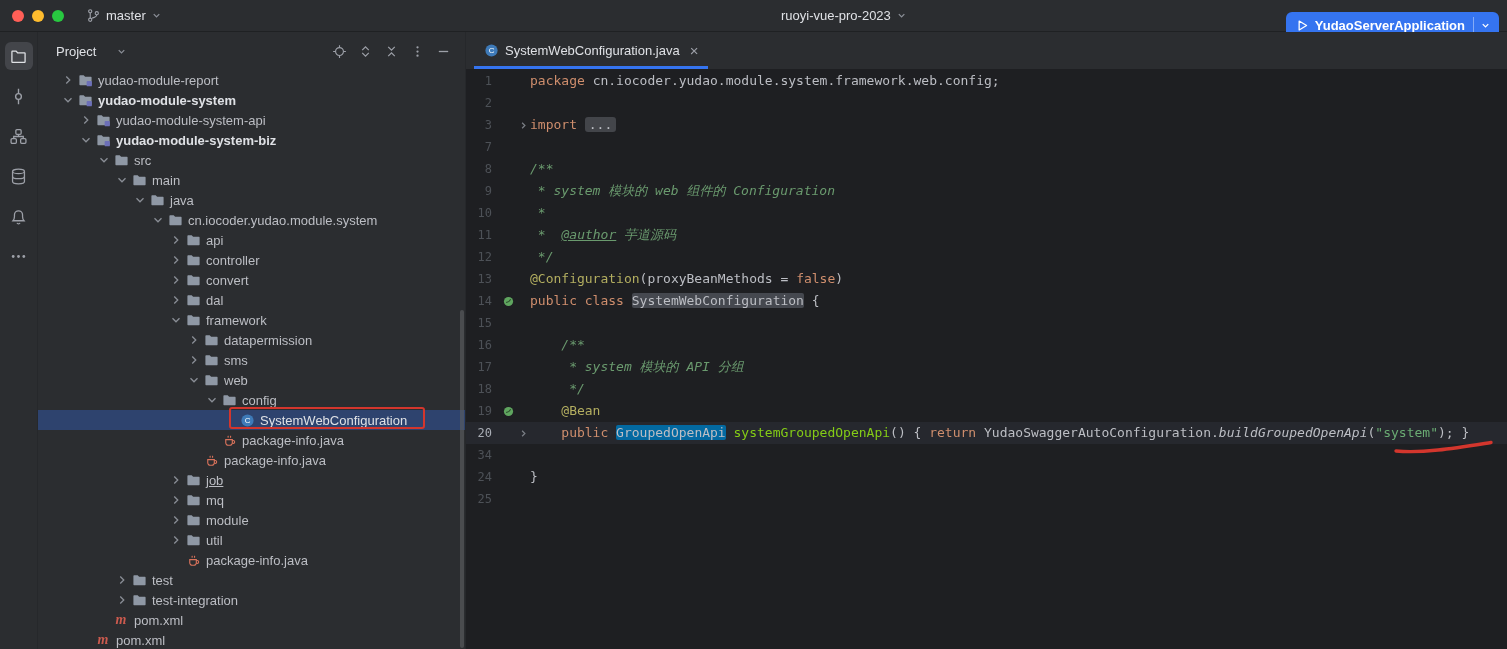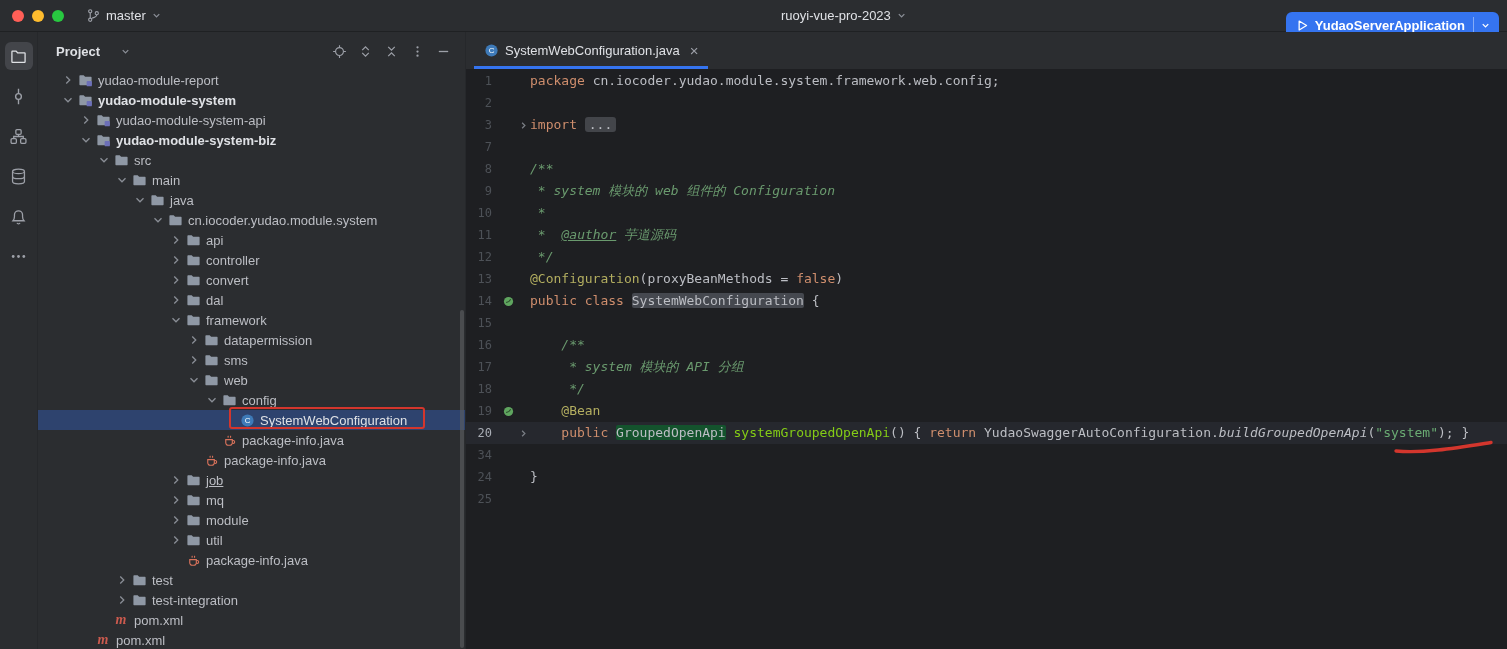--- a/index.html
+++ b/index.html
@@ -27,21 +27,21 @@
   
   .main{position:absolute;top:32px;left:0;right:0;bottom:0;display:flex;}
   .stripe{width:38px;background:#2b2d30;border-right:1px solid #26282b;display:flex;
           flex-direction:column;align-items:center;padding-top:10px;gap:12px;flex-shrink:0;}
   .stripe-item{width:28px;height:28px;border-radius:6px;display:flex;align-items:center;
                justify-content:center;color:#9da0a8;}
   .stripe-item.active{background:#43454a;color:#dfe1e5;}
   
   .panel{width:427px;background:#2b2d30;position:relative;flex-shrink:0;}
   .panel-header{height:38px;display:flex;align-items:center;padding:0 10px 0 18px;}
-  .panel-title{display:flex;gap:20px;color:#dfe1e5;font-size:13px;font-weight:700;}
+  .panel-title{display:flex;gap:20px;color:#dfe1e5;font-size:13px;font-weight:400;}
   .header-icons{margin-left:auto;display:flex;gap:2px;align-items:center;}
   .hicon{width:24px;height:24px;border-radius:4px;display:flex;align-items:center;
          justify-content:center;color:#9da0a8;}
   .tree{position:absolute;top:38px;left:0;right:0;bottom:0;overflow:hidden;font-size:13px;color:#bcbec4;}
   .tree-row{height:20px;display:flex;align-items:center;white-space:nowrap;}
   .tree-row.bold{font-weight:700;color:#dfe1e5;}
   .tree-row.selected{background:var(--selection);color:#dfe1e5;}
   .chev{width:16px;height:16px;display:inline-flex;align-items:center;justify-content:center;
         color:#8a8e96;flex-shrink:0;}
   .ticon{width:16px;height:16px;margin:0 5px 0 1px;display:inline-flex;align-items:center;
@@ -72,21 +72,21 @@
   .tok-kw{color:#cf8e6d;}
   .tok-pl{color:#bcbec4;}
   .tok-cm{color:#6a9a6e;font-style:italic;}
   .tok-tag{color:#6a9a6e;font-style:italic;font-weight:400;text-decoration:underline;margin-left:8px;}
   .tok-ann{color:#b3ae60;}
   .tok-str{color:#6aab73;}
   .tok-meth{color:#84cc16;}
   .tok-smeth{color:#bcbec4;font-style:italic;}
   .tok-fold{background:#43454a;border-radius:3px;padding:0 4px;color:#bcbec4;}
   .hl-gray{background:#45484f;border-radius:2px;}
-  .hl-blue{background:#14532d;border-radius:2px;}
+  .hl-blue{background:#0369a1;border-radius:2px;}
   .anno-line{position:absolute;left:928px;top:407px;pointer-events:none;z-index:5;}
 </style>
 </head>
 <body>
 
 <div class="app">
 
   <div class="titlebar">
     <div class="traffic">
       <span class="tl red"></span>

